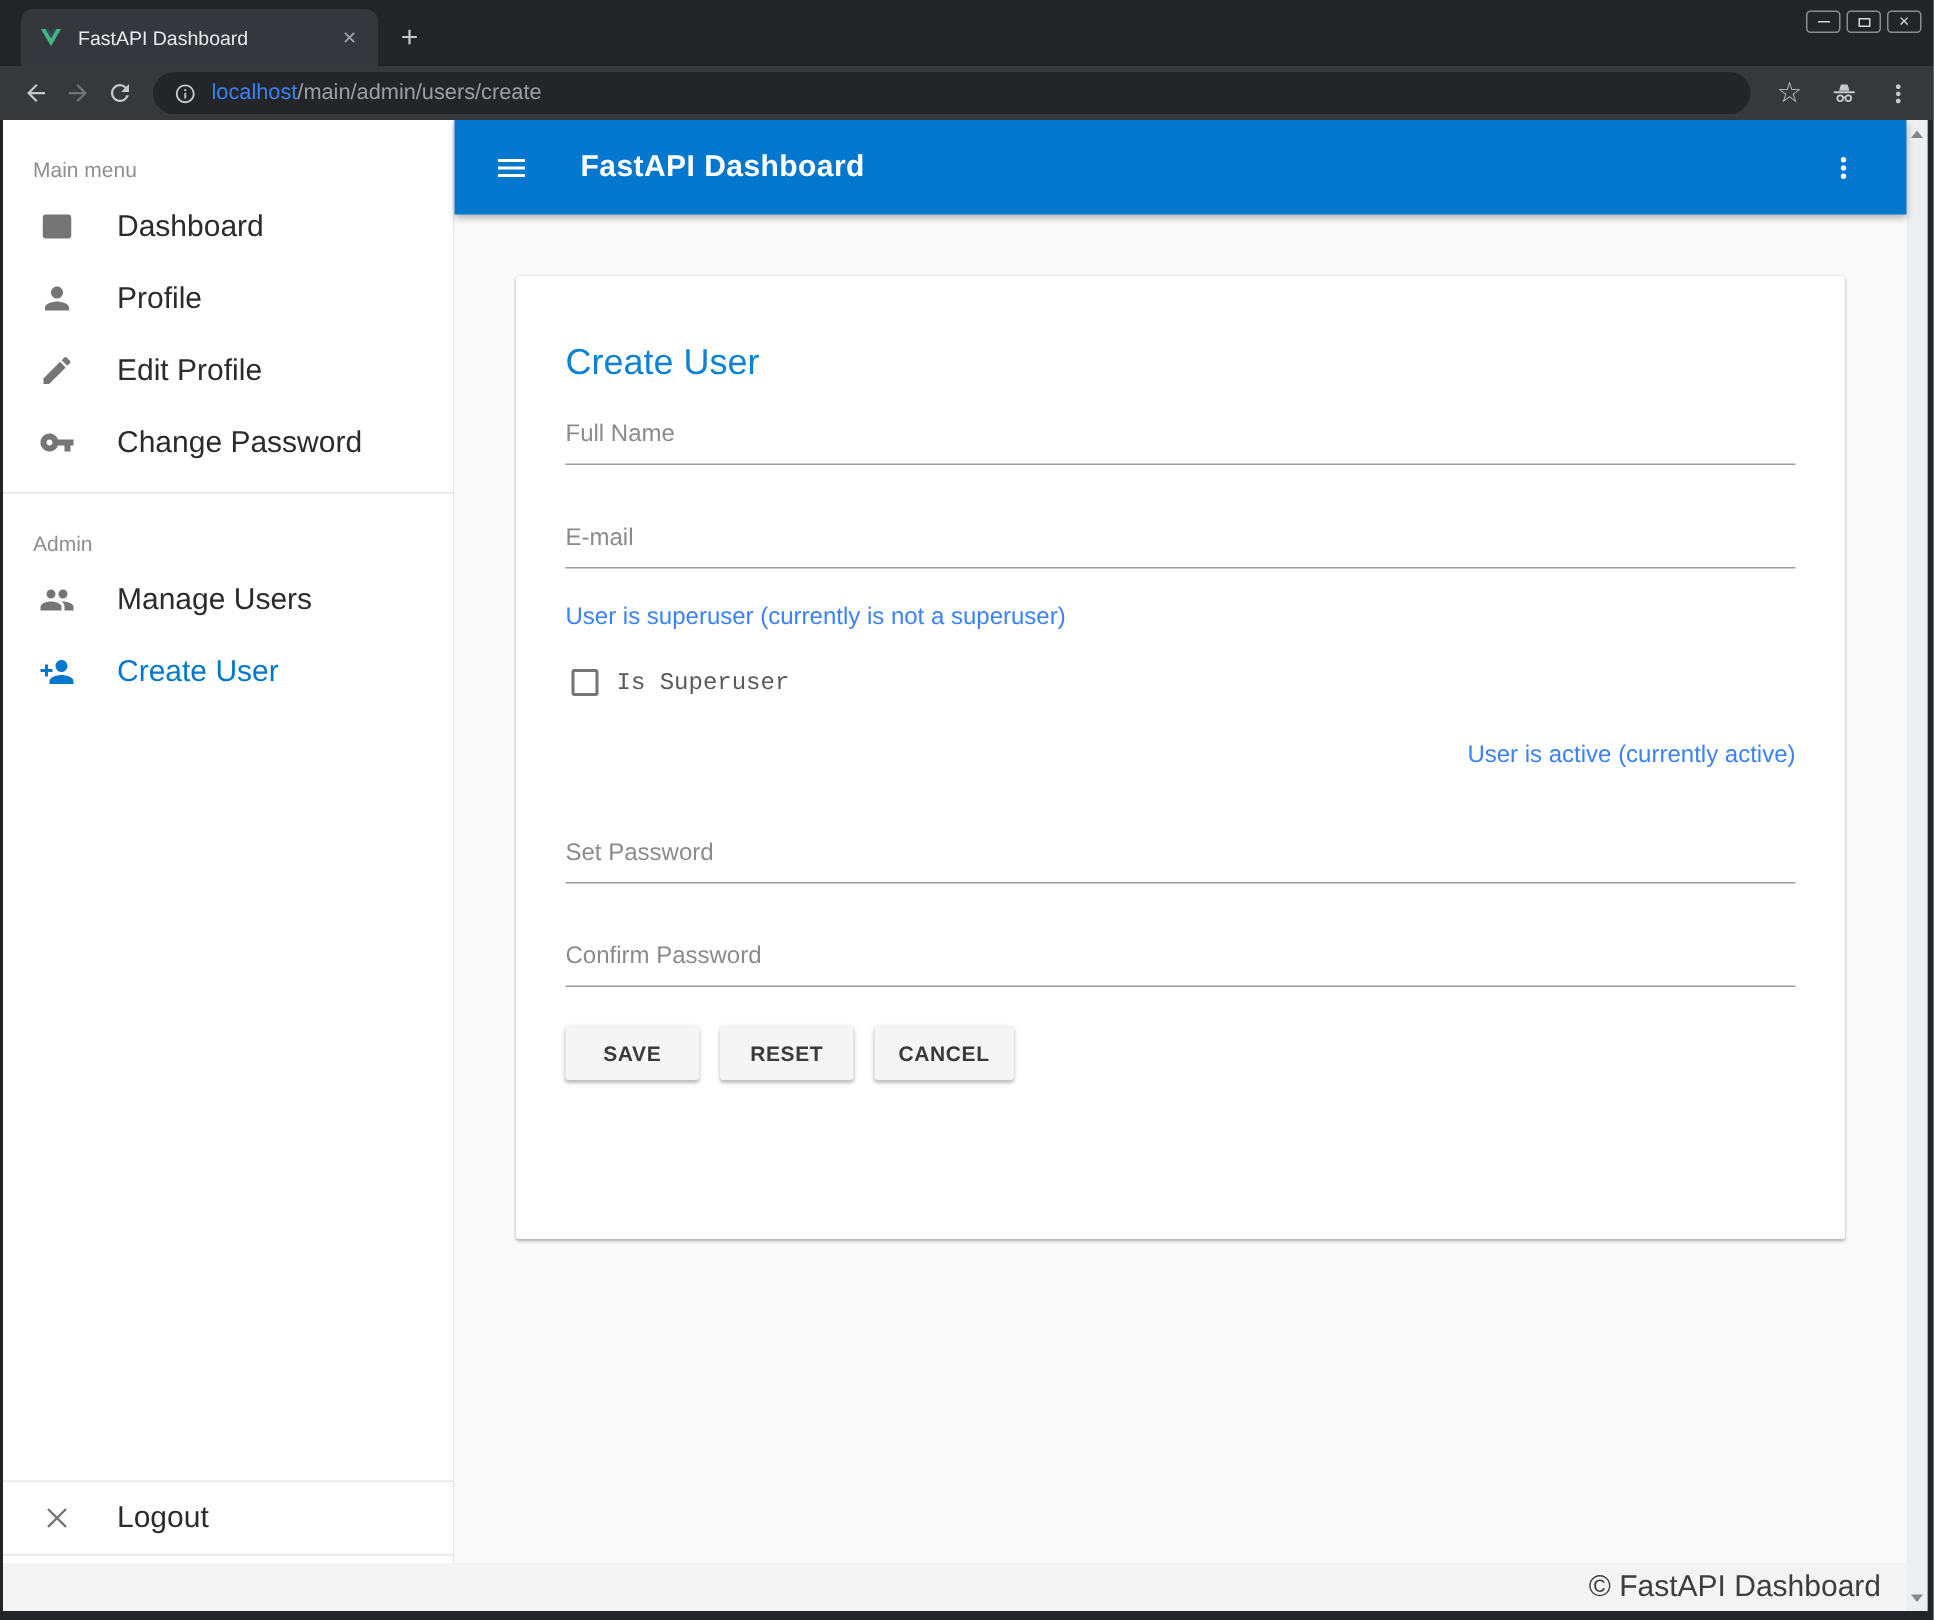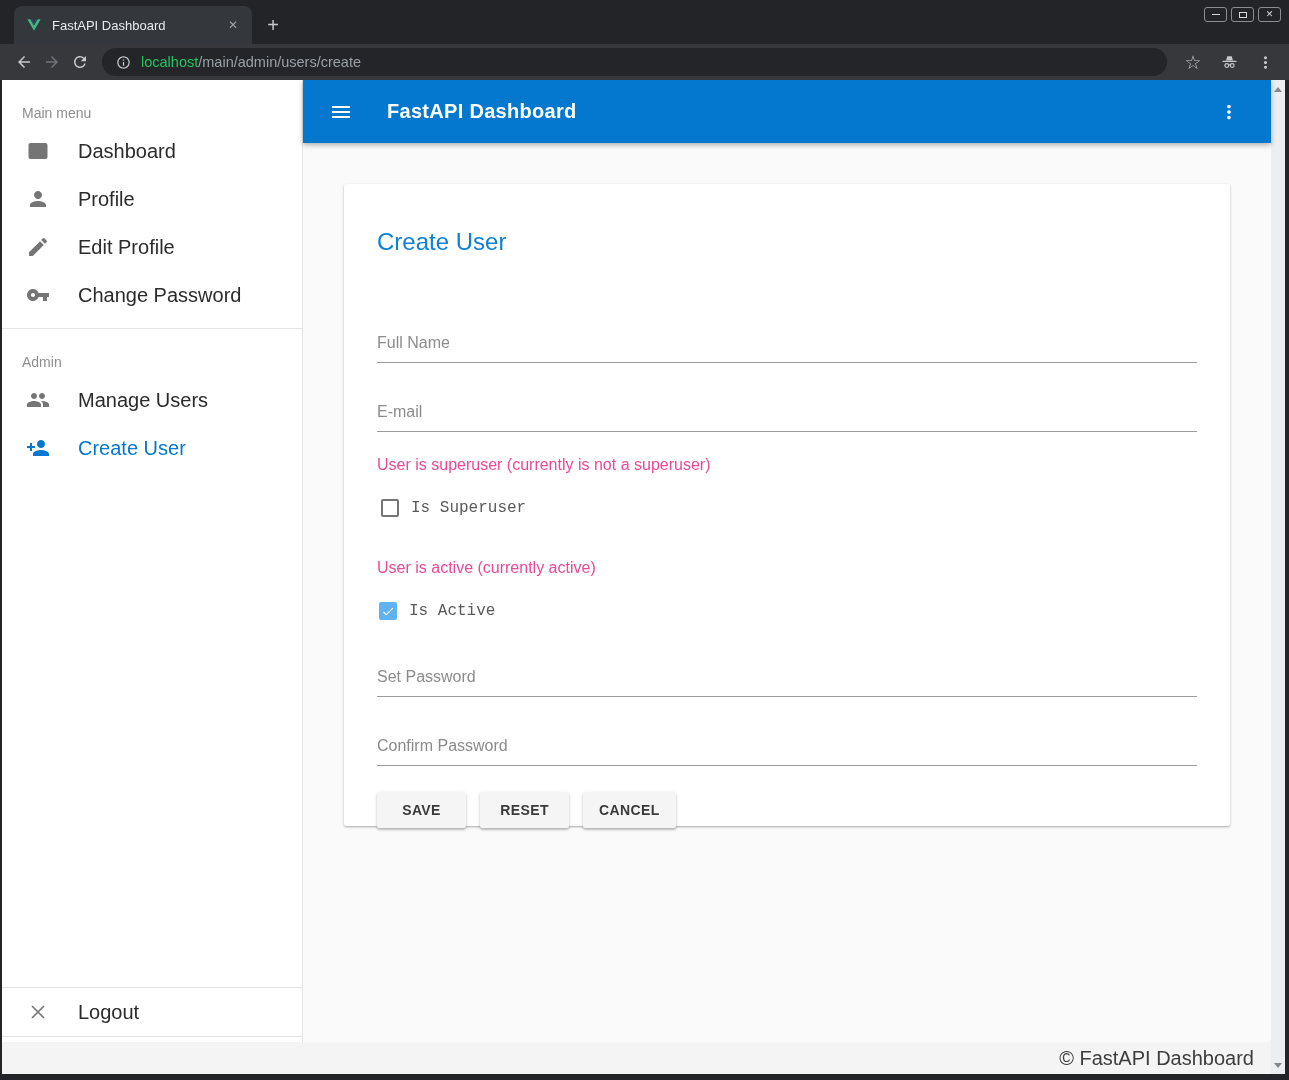--- a/index.html
+++ b/index.html
@@ -27,21 +27,21 @@
   
   .toolbar { position:absolute; top:44px; left:0; right:0; height:36px; background:#36383c;
              display:flex; align-items:center; padding:0 10px; }
   .nav-icon { width:28px; height:28px; display:flex; align-items:center; justify-content:center; border-radius:50%; }
   .nav-icon svg { width:18px; height:18px; fill:#c6c8ca; }
   .nav-icon.disabled svg { fill:#6f7276; }
   .urlbar { flex:1; height:28px; background:#232528; border-radius:14px; margin:0 12px 0 8px;
             display:flex; align-items:center; padding:0 14px; }
   .urlbar svg { width:15px; height:15px; fill:#c6c8ca; flex:none; }
   .url-text { margin-left:10px; font-size:14.5px; white-space:nowrap; }
-  .url-host { color:#22c55e; }
+  .url-host { color:#3b82f6; }
   .url-path { color:#9aa0a6; }
   .tool-right { display:flex; align-items:center; gap:8px; }
   .tool-right .nav-icon svg { width:19px; height:19px; }
   .star-glyph { color:#c6c8ca; font-size:19px; line-height:1; }
 
   
   .page { position:absolute; top:80px; left:2px; right:4px; bottom:6px; background:#fafafa; overflow:hidden; }
 
   
   .scrollbar { position:absolute; top:0; right:0; bottom:0; width:14px; background:#eceeef; }
@@ -77,27 +77,27 @@
   .content { position:absolute; top:63px; left:0; right:0; bottom:0; overflow:hidden; }
 
   
   .card { margin:41px 0 0 41px; width:886px; height:642px; background:#ffffff; border-radius:2px;
           box-shadow:0 1px 3px rgba(0,0,0,.14), 0 1px 2px rgba(0,0,0,.2); padding:0 33px; }
   .card h1 { padding-top:44px; font-size:24px; font-weight:400; color:#0c81d6; line-height:28px; }
   .field input { display:block; width:100%; border:none; outline:none; background:transparent;
                  font-family:"Liberation Sans","DejaVu Sans",sans-serif;
                  font-size:16px; color:#333; padding:0 0 10px 0; border-bottom:1px solid #9b9b9b; }
   .field input::placeholder { color:#8b8b8b; opacity:1; }
-  .f-fullname { margin-top:78px; }
+  .f-fullname { margin-top:25px; }
   .f-email    { margin-top:40px; }
   .f-setpw    { margin-top:47px; }
   .f-confirm  { margin-top:40px; }
-  .hint { font-size:16px; color:#ec4899; line-height:19px; }
+  .hint { font-size:16px; color:#3b82f6; line-height:19px; }
   .hint-1 { margin-top:23px; }
-  .hint-2 { margin-top:40px; }
+  .hint-2 { margin-top:29px;text-align:right; }
   .cb-row { display:flex; align-items:center; margin-top:24px; height:20px; cursor:pointer;font-family:Liberation Mono, monospace; }
   .cb-row.r1 { margin-left:4px; }
   .cb-row.r2 { margin-left:2px; }
   .cb-box { width:18px; height:18px; border:2px solid #757575; border-radius:2px; flex:none;
             display:flex; align-items:center; justify-content:center; background:#fff; }
   .cb-box.checked { border-color:#5fb3f2; background:#5fb3f2; }
   .cb-box svg { width:15px; height:15px; fill:#ffffff; }
   .cb-label { margin-left:12px; font-size:16px; color:#5a5a5a; }
 
   .btn-row { margin-top:26px; display:flex; }
@@ -282,28 +282,20 @@
             <input type="text" placeholder="E-mail" style="">
           </div>
 
           <div class="hint hint-1">User is superuser (currently is not a superuser)</div>
           <div class="cb-row r1">
             <span class="cb-box"></span>
             <span class="cb-label">Is Superuser</span>
           </div>
 
           <div class="hint hint-2">User is active (currently active)</div>
-          <div class="cb-row r2">
-            <span class="cb-box checked">
-              <svg viewBox="0 0 24 24">
-                  <path d="M9 16.17 4.83 12l-1.42 1.41L9 19 21 7l-1.41-1.41z"></path>
-                </svg>
-            </span>
-            <span class="cb-label">Is Active</span>
-          </div>
 
           <div class="field f-setpw">
             <input type="text" placeholder="Set Password" style="">
           </div>
           <div class="field f-confirm">
             <input type="text" placeholder="Confirm Password" style="">
           </div>
 
           <div class="btn-row">
             <button class="btn">SAVE</button>

